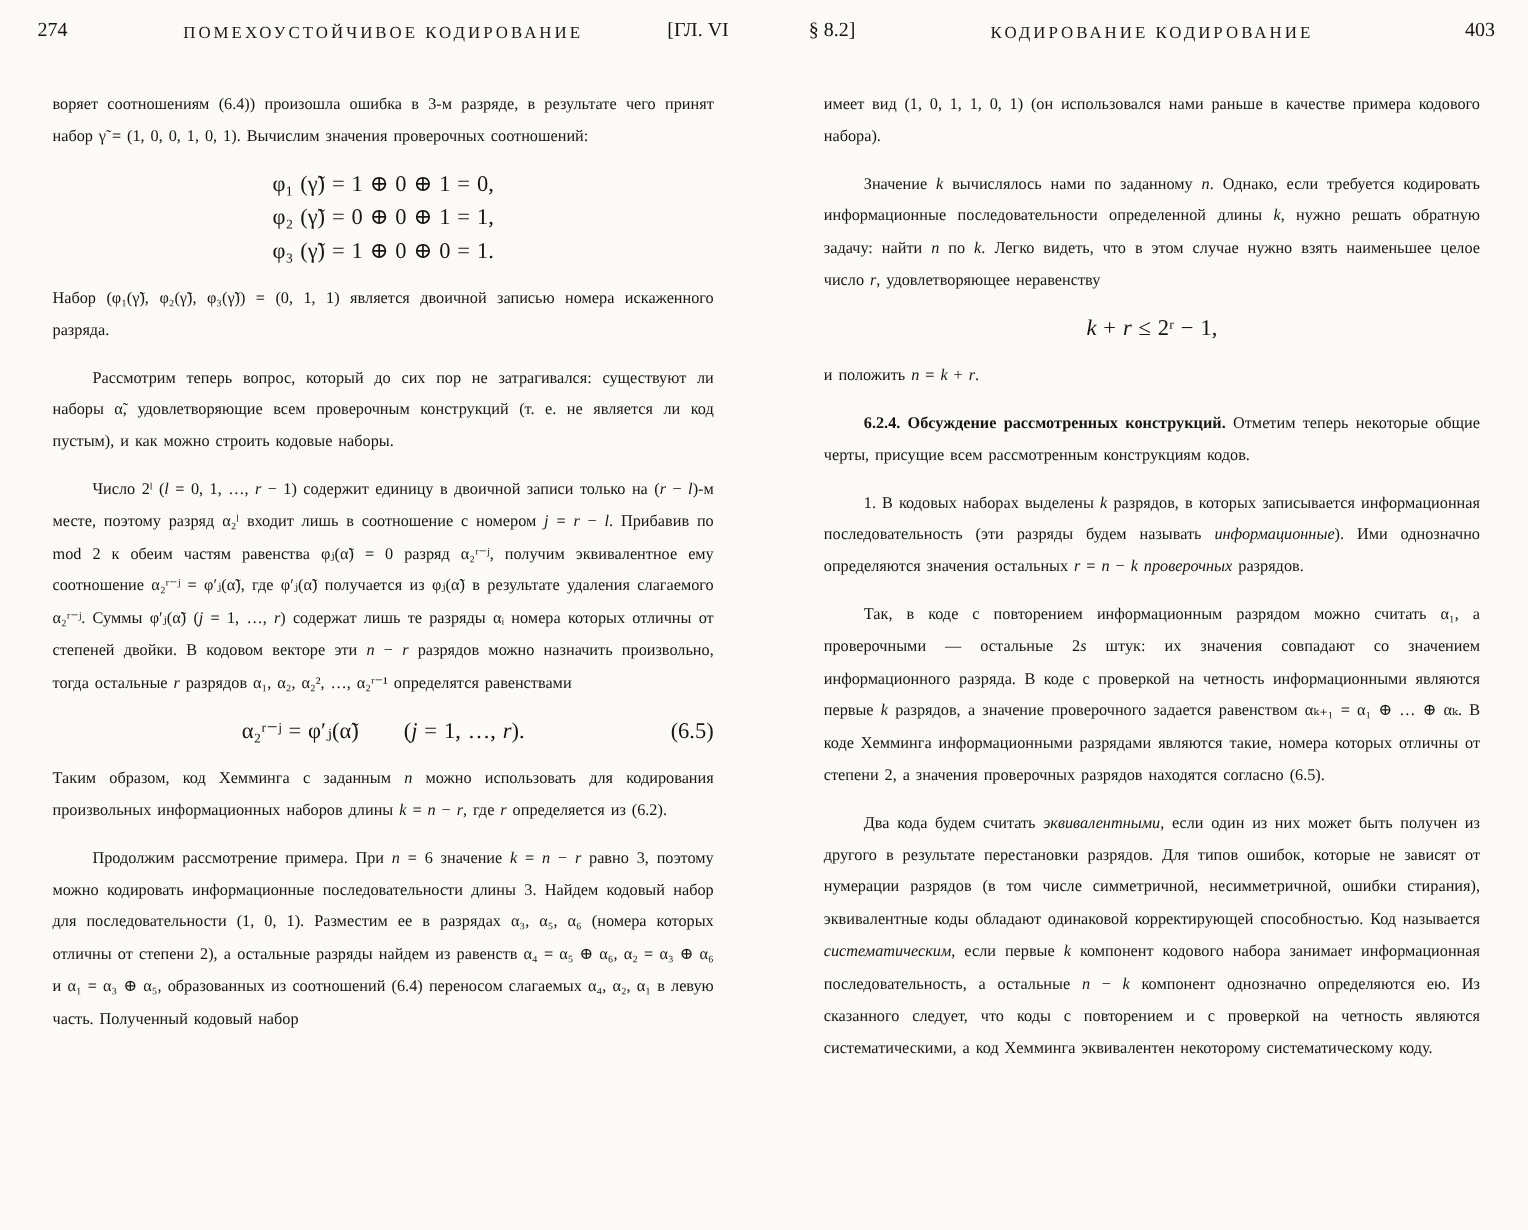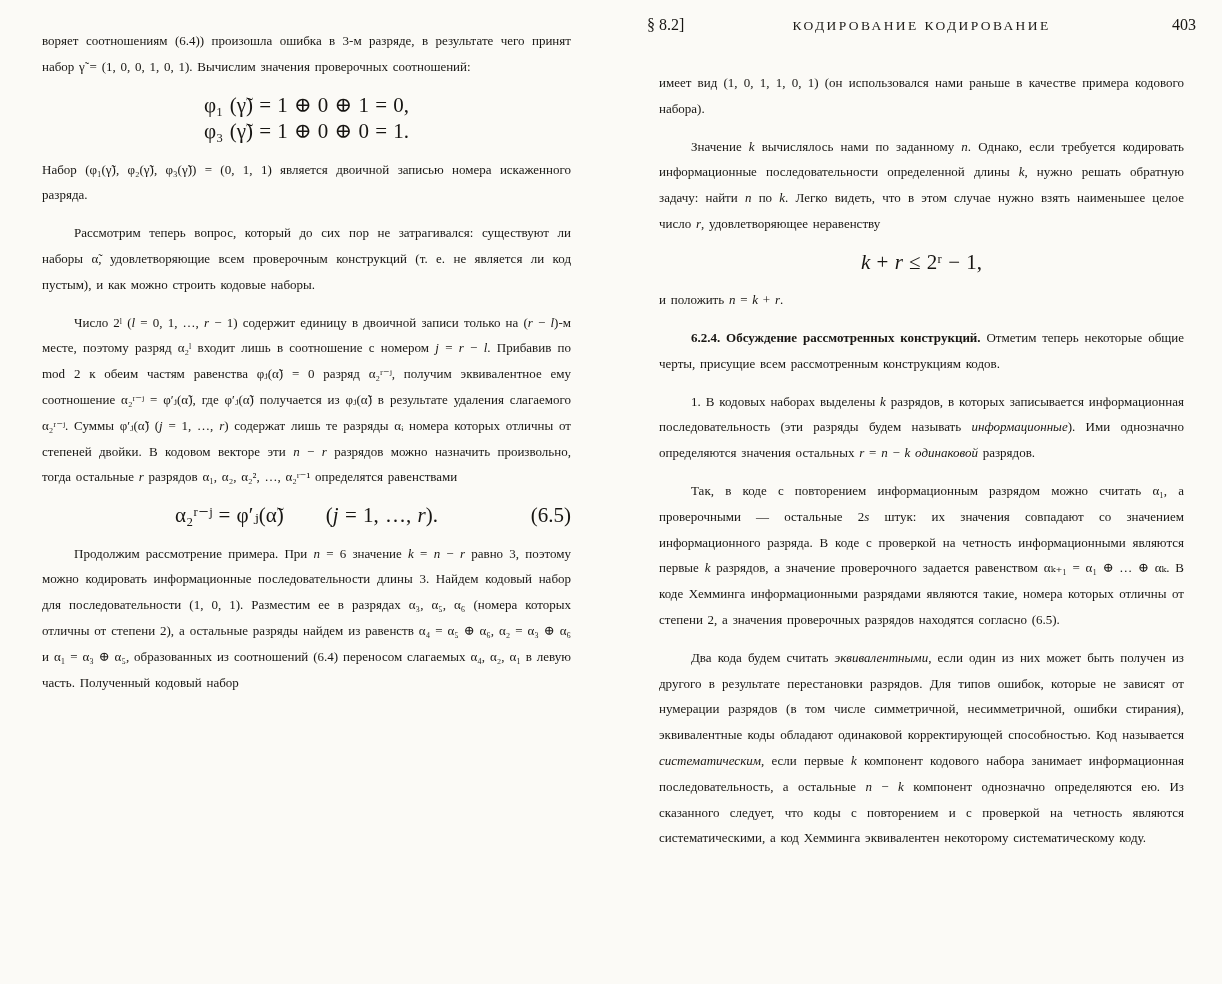--- a/index.html
+++ b/index.html
@@ -30,61 +30,68 @@
   .page-body{text-align:justify;}
   .para{
     margin:12px;font-size:13px;line-height:25.8px;
     text-align:justify;word-spacing:1.5px;
   }
   .para.indent{text-indent:32px;}
   .para i, .formula i{font-style:italic;}
   .para b{font-weight:bold;}
   .formula{
     position:relative;text-align:center;
-    font-size:21px;line-height:26.5px;
+    font-size:18px;line-height:26.5px;
     margin:7px 0 9px 0;word-spacing:1px;
   }
   .f-number{position:absolute;right:12px;top:0;}
 </style>
 </head>
 <body>
 
 <div class="spread">
 
   <div class="page left">
+    <div class="page-header">
+      <span class="header-side-left">274</span>
+      <span class="header-title">ПОМЕХОУСТОЙЧИВОЕ КОДИРОВАНИЕ</span>
+      <span class="header-side-right">[ГЛ. VI</span>
+    </div>
     <div class="page-body">
         <p class="para"><span>воряет соотношениям (6.4)) произошла ошибка в 3-м разряде, в результате чего принят набор γ̃ = (1, 0, 0, 1, 0, 1). Вычислим значения проверочных соотношений:</span></p>
         <div class="formula">
           <div class="f-line">φ₁ (γ̃) = 1 ⊕ 0 ⊕ 1 = 0,</div>
+          <div class="f-line">φ₂ (γ̃) = 0 ⊕ 0 ⊕ 1 = 1,</div>
           <div class="f-line">φ₃ (γ̃) = 1 ⊕ 0 ⊕ 0 = 1.</div>
         </div>
         <p class="para"><span>Набор (φ₁(γ̃), φ₂(γ̃), φ₃(γ̃)) = (0, 1, 1) является двоичной записью номера искаженного разряда.</span></p>
         <p class="para indent"><span>Рассмотрим теперь вопрос, который до сих пор не затрагивался: существуют ли наборы α̃, удовлетворяющие всем проверочным конструкций (т. е. не является ли код пустым), и как можно строить кодовые наборы.</span></p>
         <p class="para indent"><span>Число 2ˡ (<i>l</i> = 0, 1, …, <i>r</i> − 1) содержит единицу в двоичной записи только на (<i>r</i> − <i>l</i>)-м месте, поэтому разряд α₂ˡ входит лишь в соотношение с номером <i>j</i> = <i>r</i> − <i>l</i>. Прибавив по mod 2 к обеим частям равенства φⱼ(α̃) = 0 разряд α₂ʳ⁻ʲ, получим эквивалентное ему соотношение α₂ʳ⁻ʲ = φ′ⱼ(α̃), где φ′ⱼ(α̃) получается из φⱼ(α̃) в результате удаления слагаемого α₂ʳ⁻ʲ. Суммы φ′ⱼ(α̃) (<i>j</i> = 1, …, <i>r</i>) содержат лишь те разряды αᵢ номера которых отличны от степеней двойки. В кодовом векторе эти <i>n</i> − <i>r</i> разрядов можно назначить произвольно, тогда остальные <i>r</i> разрядов α₁, α₂, α₂², …, α₂ʳ⁻¹ определятся равенствами</span></p>
         <div class="formula">
           <div class="f-line">α₂ʳ⁻ʲ = φ′ⱼ(α̃)  (<i>j</i> = 1, …, <i>r</i>).</div>
           <span class="f-number">(6.5)</span>
         </div>
+        <p class="para"><span>Таким образом, код Хемминга с заданным <i>n</i> можно использовать для кодирования произвольных информационных наборов длины <i>k</i> = <i>n</i> − <i>r</i>, где <i>r</i> определяется из (6.2).</span></p>
         <p class="para indent"><span>Продолжим рассмотрение примера. При <i>n</i> = 6 значение <i>k</i> = <i>n</i> − <i>r</i> равно 3, поэтому можно кодировать информационные последовательности длины 3. Найдем кодовый набор для последовательности (1, 0, 1). Разместим ее в разрядах α₃, α₅, α₆ (номера которых отличны от степени 2), а остальные разряды найдем из равенств α₄ = α₅ ⊕ α₆, α₂ = α₃ ⊕ α₆ и α₁ = α₃ ⊕ α₅, образованных из соотношений (6.4) переносом слагаемых α₄, α₂, α₁ в левую часть. Полученный кодовый набор</span></p>
       </div>
   </div>
 
   <div class="page right">
     <div class="page-header">
       <span class="header-side-left">§ 8.2]</span>
       <span class="header-title">КОДИРОВАНИЕ КОДИРОВАНИЕ</span>
       <span class="header-side-right">403</span>
     </div>
     <div class="page-body">
         <p class="para"><span>имеет вид (1, 0, 1, 1, 0, 1) (он использовался нами раньше в качестве примера кодового набора).</span></p>
         <p class="para indent"><span>Значение <i>k</i> вычислялось нами по заданному <i>n</i>. Однако, если требуется кодировать информационные последовательности определенной длины <i>k</i>, нужно решать обратную задачу: найти <i>n</i> по <i>k</i>. Легко видеть, что в этом случае нужно взять наименьшее целое число <i>r</i>, удовлетворяющее неравенству</span></p>
         <div class="formula">
           <div class="f-line"><i>k</i> + <i>r</i> ≤ 2ʳ − 1,</div>
         </div>
         <p class="para"><span>и положить <i>n</i> = <i>k</i> + <i>r</i>.</span></p>
         <p class="para indent"><b>6.2.4. Обсуждение рассмотренных конструкций.</b><span> Отметим теперь некоторые общие черты, присущие всем рассмотренным конструкциям кодов.</span></p>
-        <p class="para indent"><span>1. В кодовых наборах выделены <i>k</i> разрядов, в которых записывается информационная последовательность (эти разряды будем называть </span><i>информационные</i><span>). Ими однозначно определяются значения остальных <i>r</i> = <i>n</i> − <i>k</i> </span><i>одинаковой</i><span> разрядов.</span></p>
+        <p class="para indent"><span>1. В кодовых наборах выделены <i>k</i> разрядов, в которых записывается информационная последовательность (эти разряды будем называть </span><i>информационные</i><span>). Ими однозначно определяются значения остальных <i>r</i> = <i>n</i> − <i>k</i> </span><i>проверочных</i><span> разрядов.</span></p>
         <p class="para indent"><span>Так, в коде с повторением информационным разрядом можно считать α₁, а проверочными — остальные 2<i>s</i> штук: их значения совпадают со значением информационного разряда. В коде с проверкой на четность информационными являются первые <i>k</i> разрядов, а значение проверочного задается равенством αₖ₊₁ = α₁ ⊕ … ⊕ αₖ. В коде Хемминга информационными разрядами являются такие, номера которых отличны от степени 2, а значения проверочных разрядов находятся согласно (6.5).</span></p>
         <p class="para indent"><span>Два кода будем считать </span><i>эквивалентными</i><span>, если один из них может быть получен из другого в результате перестановки разрядов. Для типов ошибок, которые не зависят от нумерации разрядов (в том числе симметричной, несимметричной, ошибки стирания), эквивалентные коды обладают одинаковой корректирующей способностью. Код называется </span><i>систематическим</i><span>, если первые <i>k</i> компонент кодового набора занимает информационная последовательность, а остальные <i>n</i> − <i>k</i> компонент однозначно определяются ею. Из сказанного следует, что коды с повторением и с проверкой на четность являются систематическими, а код Хемминга эквивалентен некоторому систематическому коду.</span></p>
       </div>
   </div>
 
 </div>
 
 </body></html>

